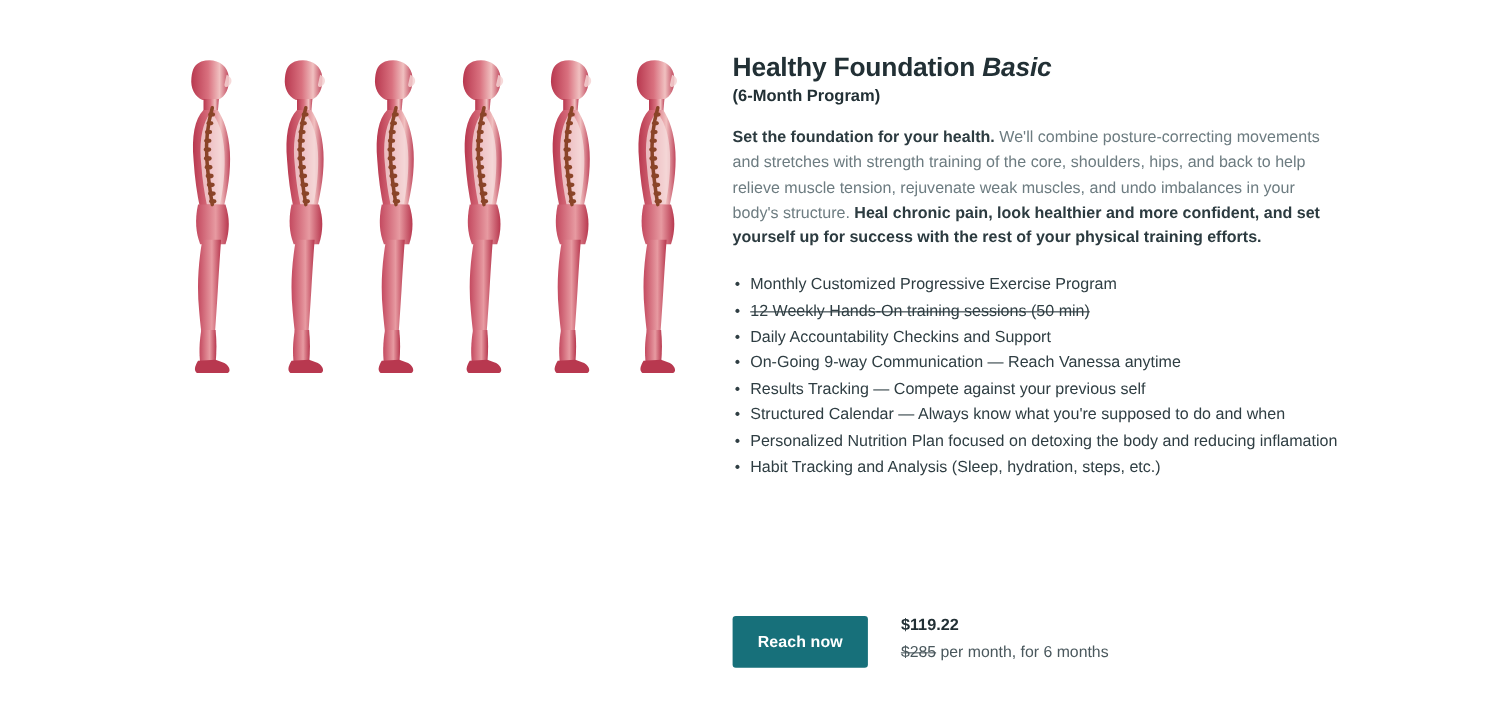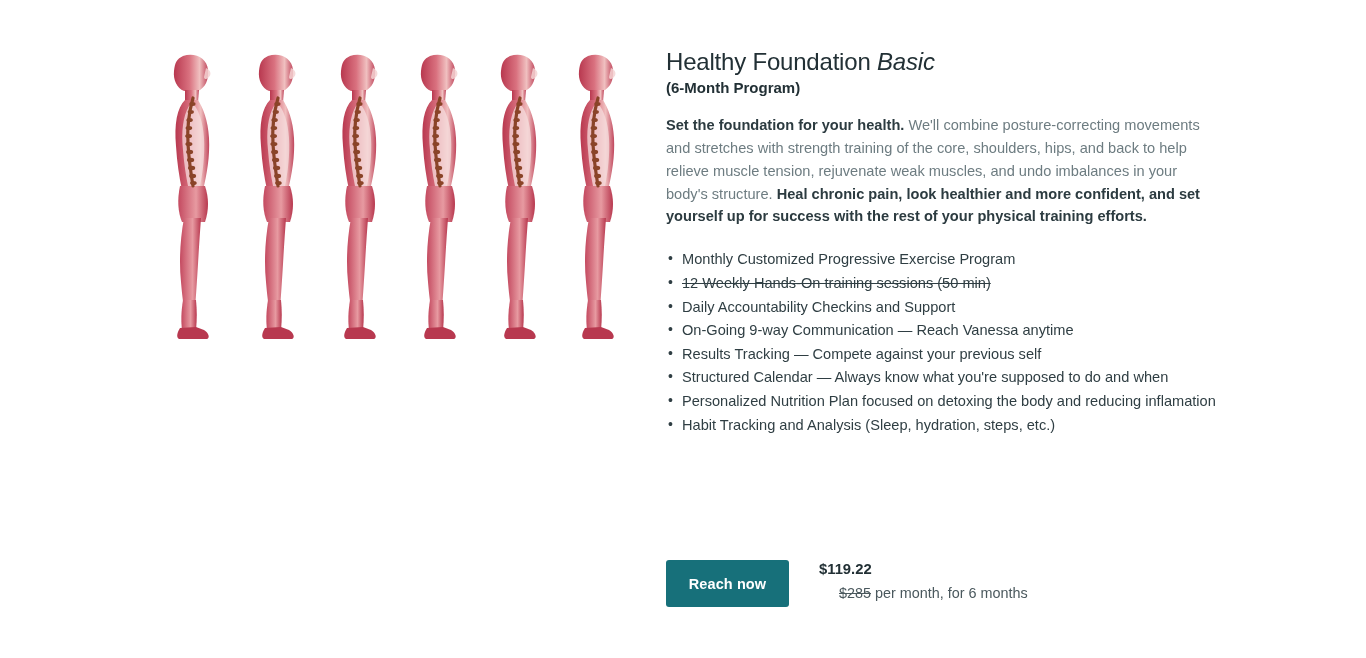--- a/index.html
+++ b/index.html
@@ -33,21 +33,21 @@
   
   #content {
     position: absolute;
     left: 666px;
     top: 48px;
     width: 560px;
   }
 
   .title {
     font-size: 24px;
-    font-weight: normal;
+    font-weight: bold;
     color: #223035;
     letter-spacing: -0.2px;
     line-height: 1.2;
     margin: 0 0 2px 0;
   }
   .title .italic {
     font-style: italic;
   }
   .subtitle {
     font-size: 15px;
@@ -132,21 +132,20 @@
   }
   .price-terms {
     font-size: 14.4px;
     color: #4a585d;
     line-height: 1.45;
     margin-top: 3px;
   }
   .price-terms .old {
     text-decoration: line-through;
     text-decoration-thickness: 1px;
-    margin-left: 20px;
   }
 </style>
 </head>
 <body>
 
 <div id="page">
 
   <div id="illustration">
     <svg width="500" height="300" viewBox="0 0 500 300" xmlns="http://www.w3.org/2000/svg" aria-hidden="true">
       <defs>

